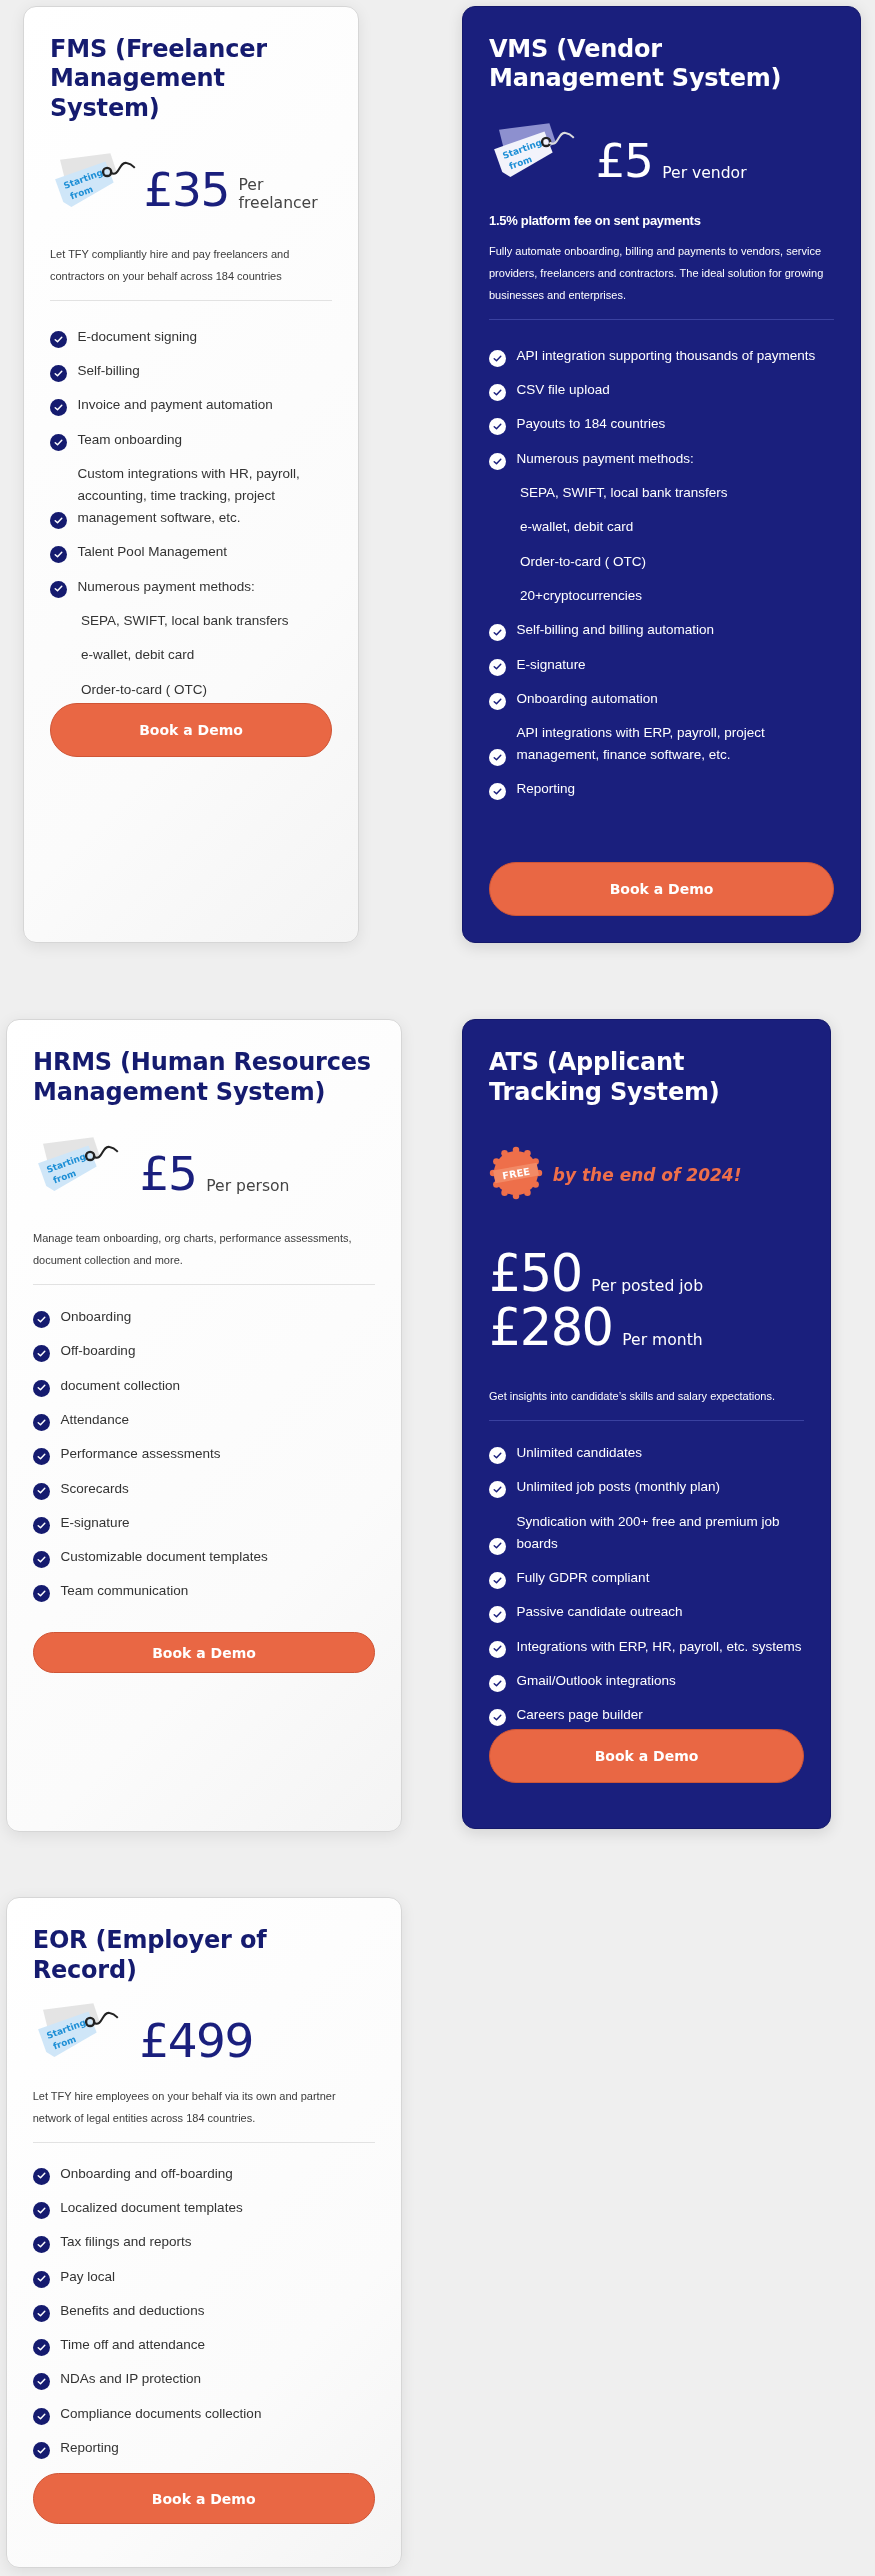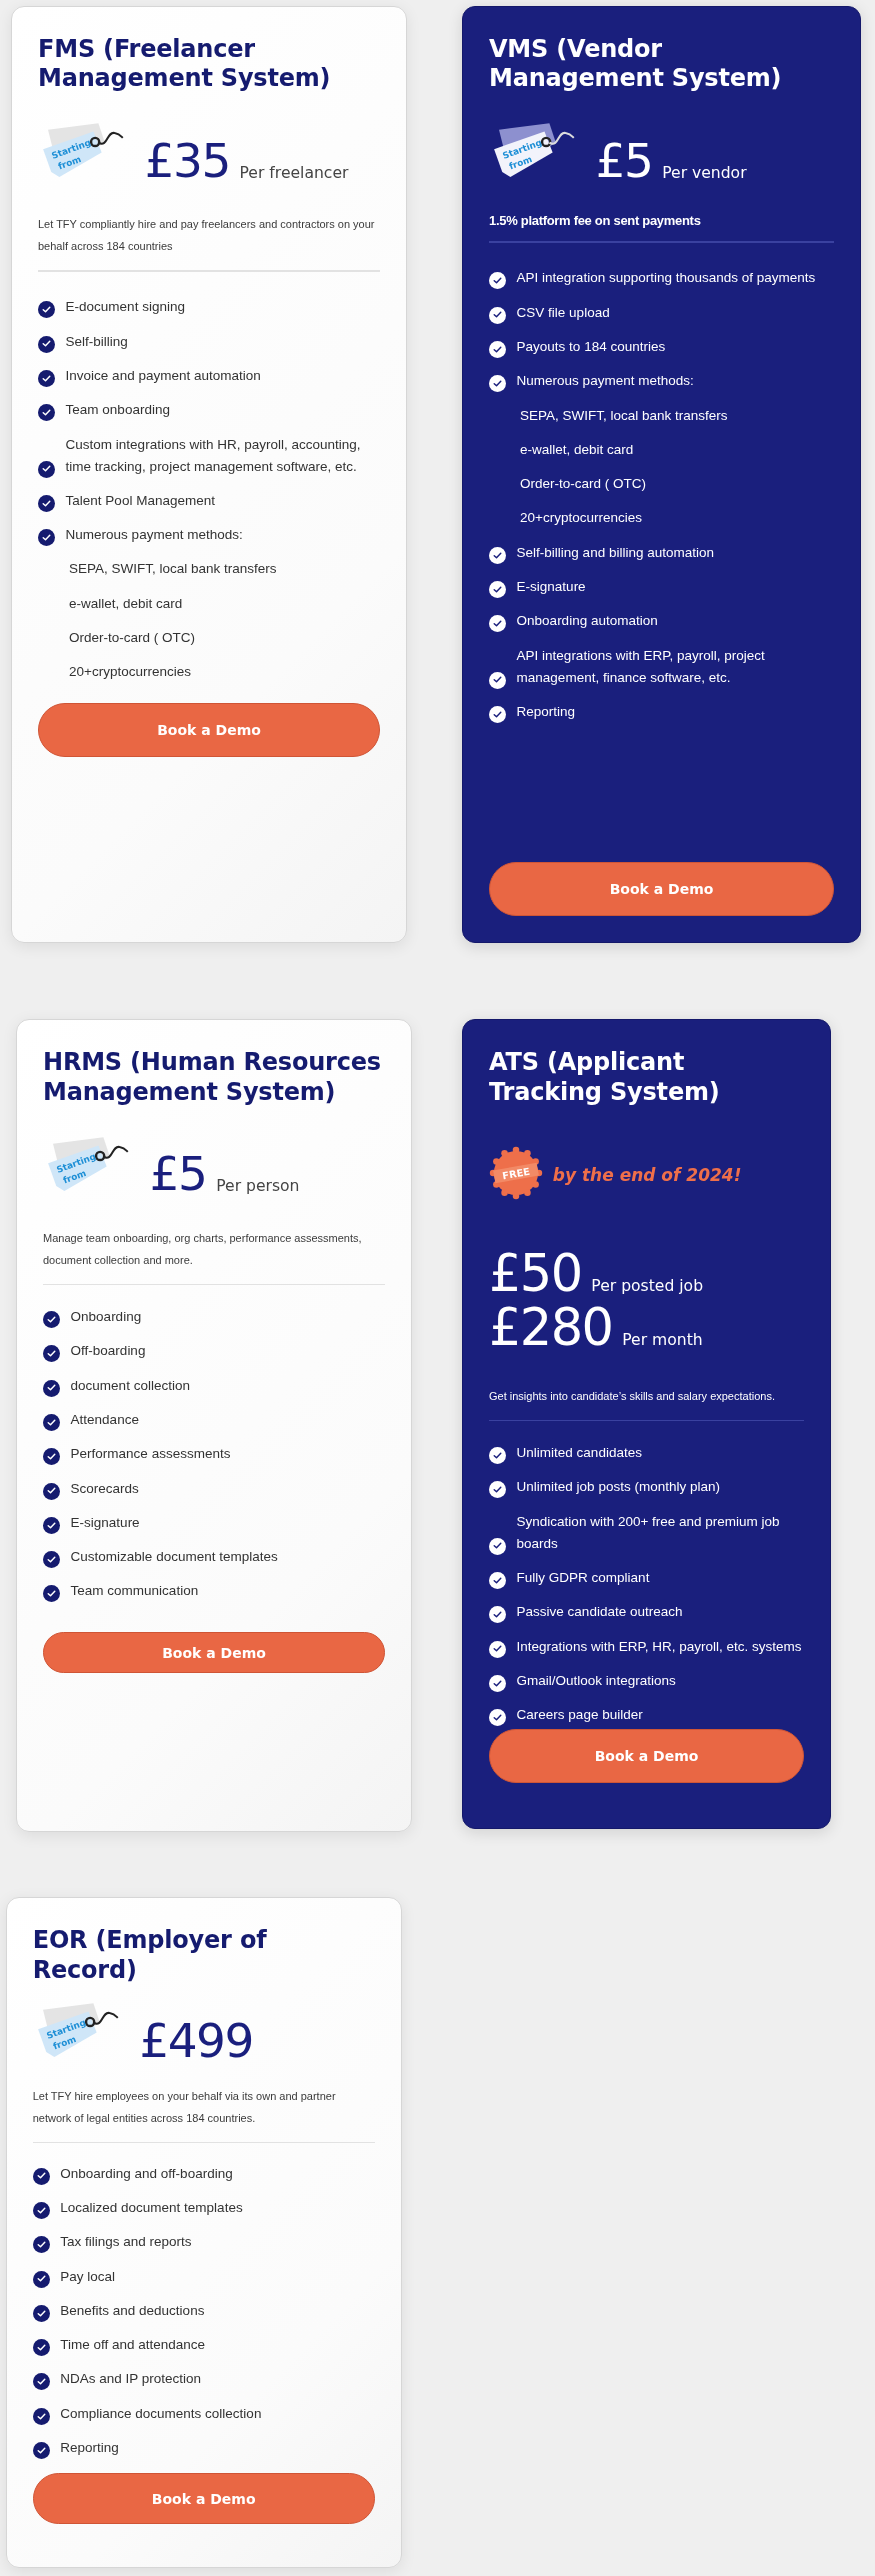--- a/index.html
+++ b/index.html
@@ -62,21 +62,21 @@
   }
   .promo { display: flex; align-items: center; margin-top: 39px; }
   .promo-text { color: #ee6f4a; font-style: italic; font-weight: bold; font-size: 17px; margin-left: 9.8px; font-family: "DejaVu Sans", sans-serif; }
   .ats-prices { margin-top: 44px; }
   .ats-row { display: flex; align-items: flex-end; }
   .ats-row .price { font-size: 51px; line-height: 54px; letter-spacing: -1.6px; }
 </style>
 </head>
 <body>
 
-<div class="card light" style="left:11px; top:5.7px; width:396px; height:937px;">
+<div class="card light" style="left:23px; top:5.7px; width:336px; height:937px;">
   <h2 class="title">FMS (Freelancer Management System)</h2>
   <div class="price-row">
     <div class="tag">
       <svg width="92" height="65" viewBox="0 0 112 80">
         <polygon points="8,12 70,4 78,28 58,40 16,44" fill="#e4e4e4"></polygon>
         <polygon points="2,36 64,14 74,40 22,70 12,64" fill="#cfe6f8"></polygon>
         <circle cx="66" cy="27" r="5" fill="none" stroke="#222" stroke-width="3"></circle>
         <path d="M70 28 C 82 34, 80 14, 90 16 C 96 17, 98 20, 100 22" fill="none" stroke="#222" stroke-width="2.5"></path>
         <text x="14" y="48" font-size="11" font-weight="bold" fill="#1e8fd6" font-family="DejaVu Sans, sans-serif" transform="rotate(-20 14 48)">Starting</text>
         <text x="22" y="61" font-size="11" font-weight="bold" fill="#1e8fd6" font-family="DejaVu Sans, sans-serif" transform="rotate(-20 22 61)">from</text>
@@ -170,20 +170,21 @@
         <circle cx="66" cy="27" r="5" fill="none" stroke="#222" stroke-width="3"></circle>
         <path d="M70 28 C 82 34, 80 14, 90 16 C 96 17, 98 20, 100 22" fill="none" stroke="#ddd" stroke-width="2.5"></path>
         <text x="14" y="48" font-size="11" font-weight="bold" fill="#1e8fd6" font-family="DejaVu Sans, sans-serif" transform="rotate(-20 14 48)">Starting</text>
         <text x="22" y="61" font-size="11" font-weight="bold" fill="#1e8fd6" font-family="DejaVu Sans, sans-serif" transform="rotate(-20 22 61)">from</text>
       </svg>
     </div>
     <span class="price">£5</span>
     <span class="per">Per vendor</span>
   </div>
   <p class="bold-note">1.5% platform fee on sent payments</p>
+  <p class="desc" style="margin-top:11.5px;">Fully automate onboarding, billing and payments to vendors, service providers, freelancers and contractors. The ideal solution for growing businesses and enterprises.</p>
   <div class="divider"></div>
   <ul class="features">
       <li>
         <span class="check">
           <svg width="9" height="7.4" viewBox="0 0 11 9">
             <path d="M1.5 4.5 L4.3 7 L9.5 1.5" fill="none" stroke="#1a1f7d" stroke-width="1.8" stroke-linecap="round" stroke-linejoin="round"></path>
           </svg>
         </span>
         <span>API integration supporting thousands of payments</span>
       </li>
@@ -260,21 +261,21 @@
           <svg width="9" height="7.4" viewBox="0 0 11 9">
             <path d="M1.5 4.5 L4.3 7 L9.5 1.5" fill="none" stroke="#1a1f7d" stroke-width="1.8" stroke-linecap="round" stroke-linejoin="round"></path>
           </svg>
         </span>
         <span>Reporting</span>
       </li>
     </ul>
   <button class="btn" style="top:855px;">Book a Demo</button>
 </div>
 
-<div class="card light" style="left:16px; top:1019px; width:396px; height:813px;">
+<div class="card light" style="left:6px; top:1019px; width:396px; height:813px;">
   <h2 class="title">HRMS (Human Resources Management System)</h2>
   <div class="price-row">
     <div class="tag">
       <svg width="92" height="65" viewBox="0 0 112 80">
         <polygon points="8,12 70,4 78,28 58,40 16,44" fill="#e4e4e4"></polygon>
         <polygon points="2,36 64,14 74,40 22,70 12,64" fill="#cfe6f8"></polygon>
         <circle cx="66" cy="27" r="5" fill="none" stroke="#222" stroke-width="3"></circle>
         <path d="M70 28 C 82 34, 80 14, 90 16 C 96 17, 98 20, 100 22" fill="none" stroke="#222" stroke-width="2.5"></path>
         <text x="14" y="48" font-size="11" font-weight="bold" fill="#1e8fd6" font-family="DejaVu Sans, sans-serif" transform="rotate(-20 14 48)">Starting</text>
         <text x="22" y="61" font-size="11" font-weight="bold" fill="#1e8fd6" font-family="DejaVu Sans, sans-serif" transform="rotate(-20 22 61)">from</text>

